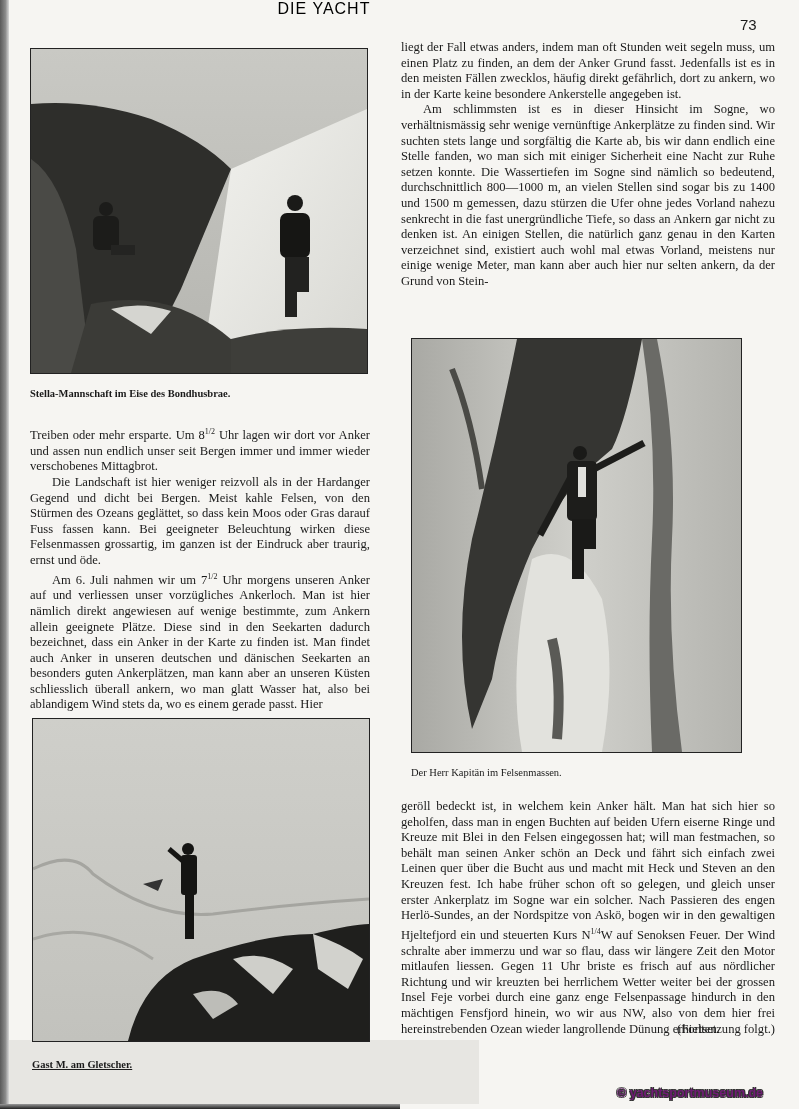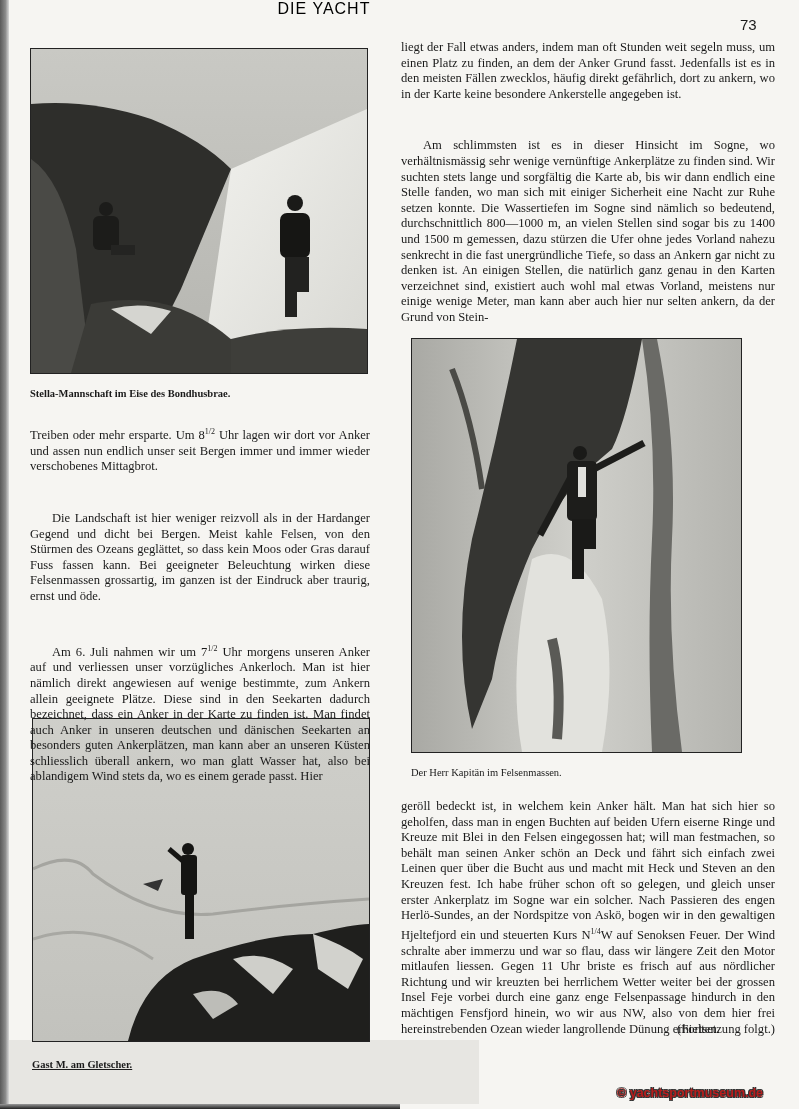--- a/index.html
+++ b/index.html
@@ -34,25 +34,25 @@
     position: absolute; border: 1px solid #222; overflow: hidden;
   }
   .caption {
     position: absolute; text-align: left; font-size: 10.5px; font-weight: bold;
     white-space: nowrap;
   }
   .col {
     position: absolute; font-size: 12.6px; line-height: 15.6px; text-align: justify;
   }
   .col p { margin: 0; }
-  .col p.indent { text-indent: 22px; margin-top: 36px; }
+  .col p.indent { text-indent: 22px; }
   .watermark {
     position: absolute; left: 617px; top: 1086px;
     font-family: "Liberation Sans", "DejaVu Sans", sans-serif; font-weight: bold;
-    font-size: 12.5px; color: #b91c1c;
+    font-size: 12.5px; color: #701a75;
     text-shadow: -1px -1px 0 #333, 1px -1px 0 #333, -1px 1px 0 #333, 1px 1px 0 #333;
   }
   sup, sub { font-size: 8px; }
 </style>
 </head>
 <body>
 
 <div class="spine"></div>
 <div class="lower-left-tint"></div>
 <div class="bottom-edge"></div>

